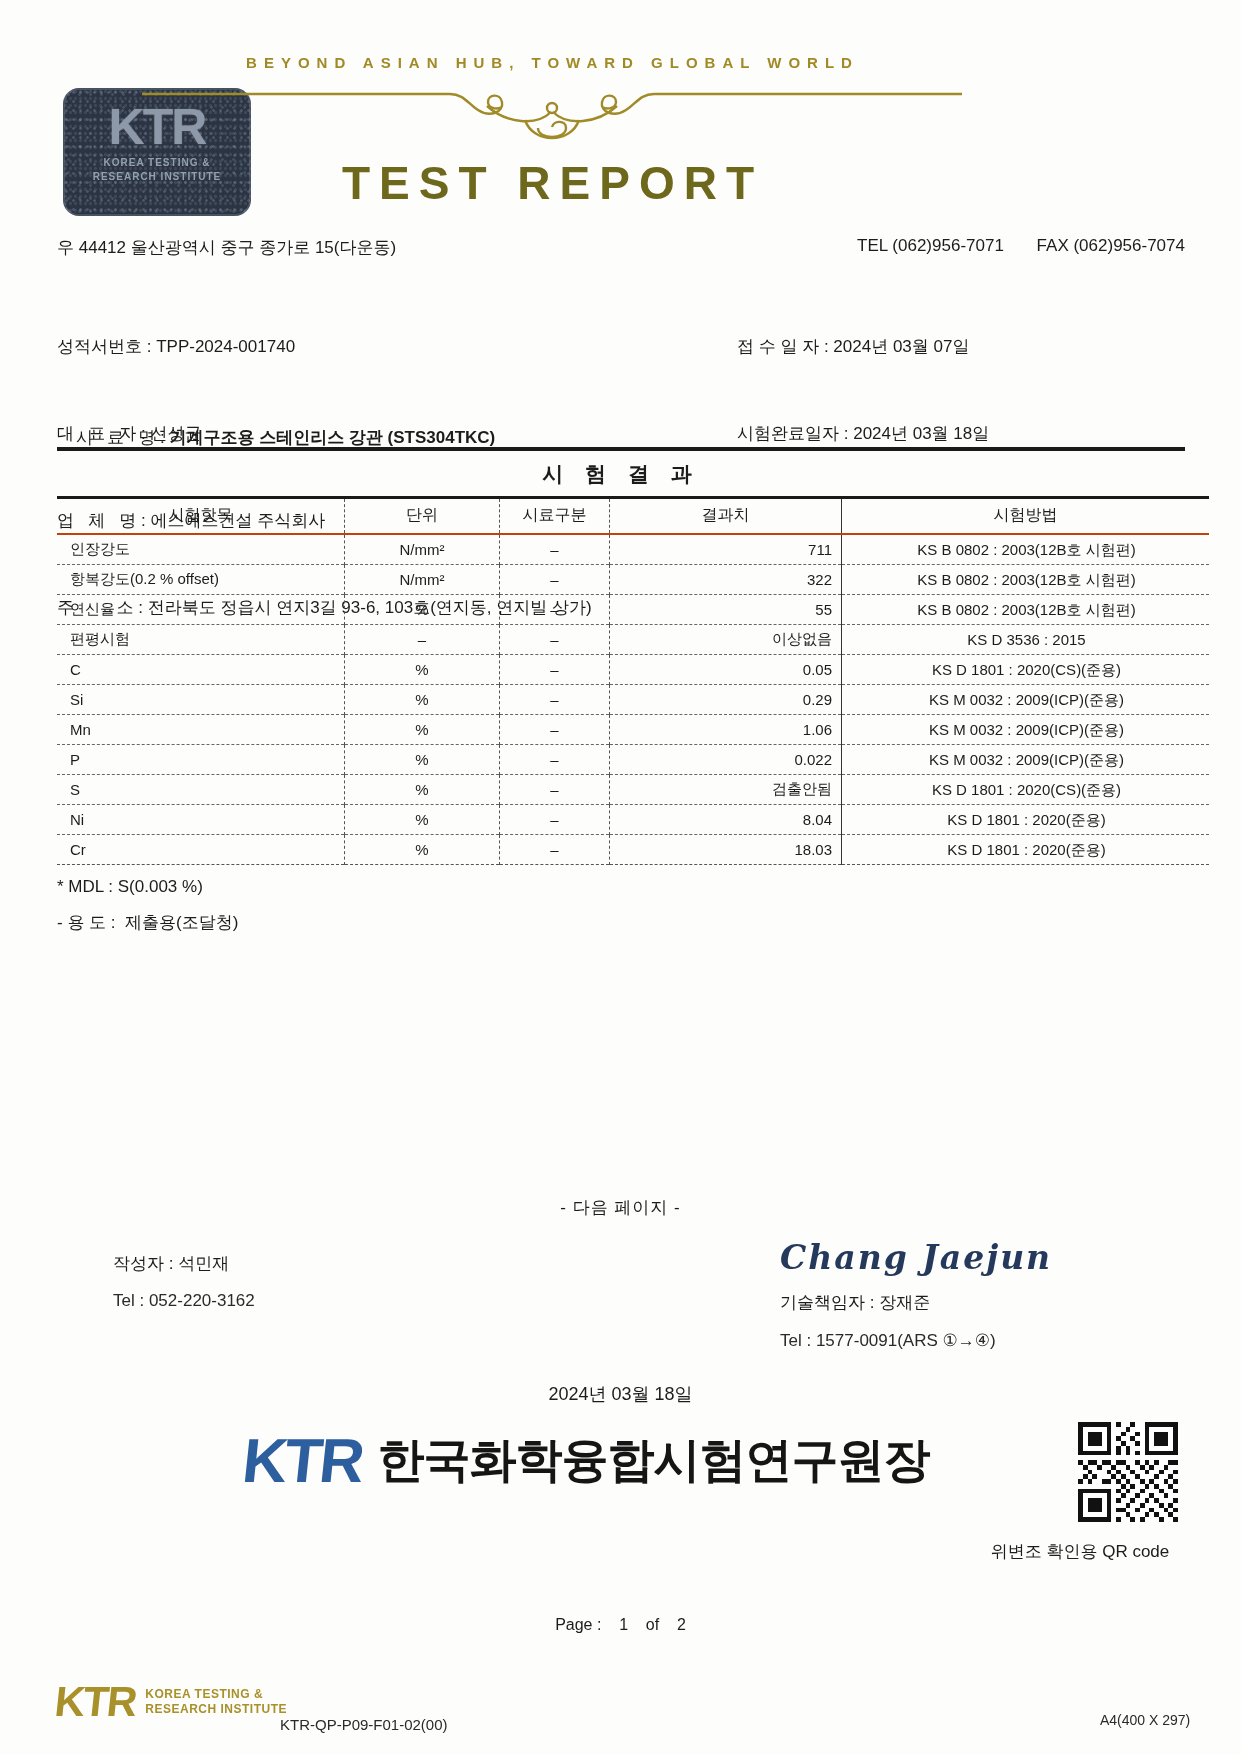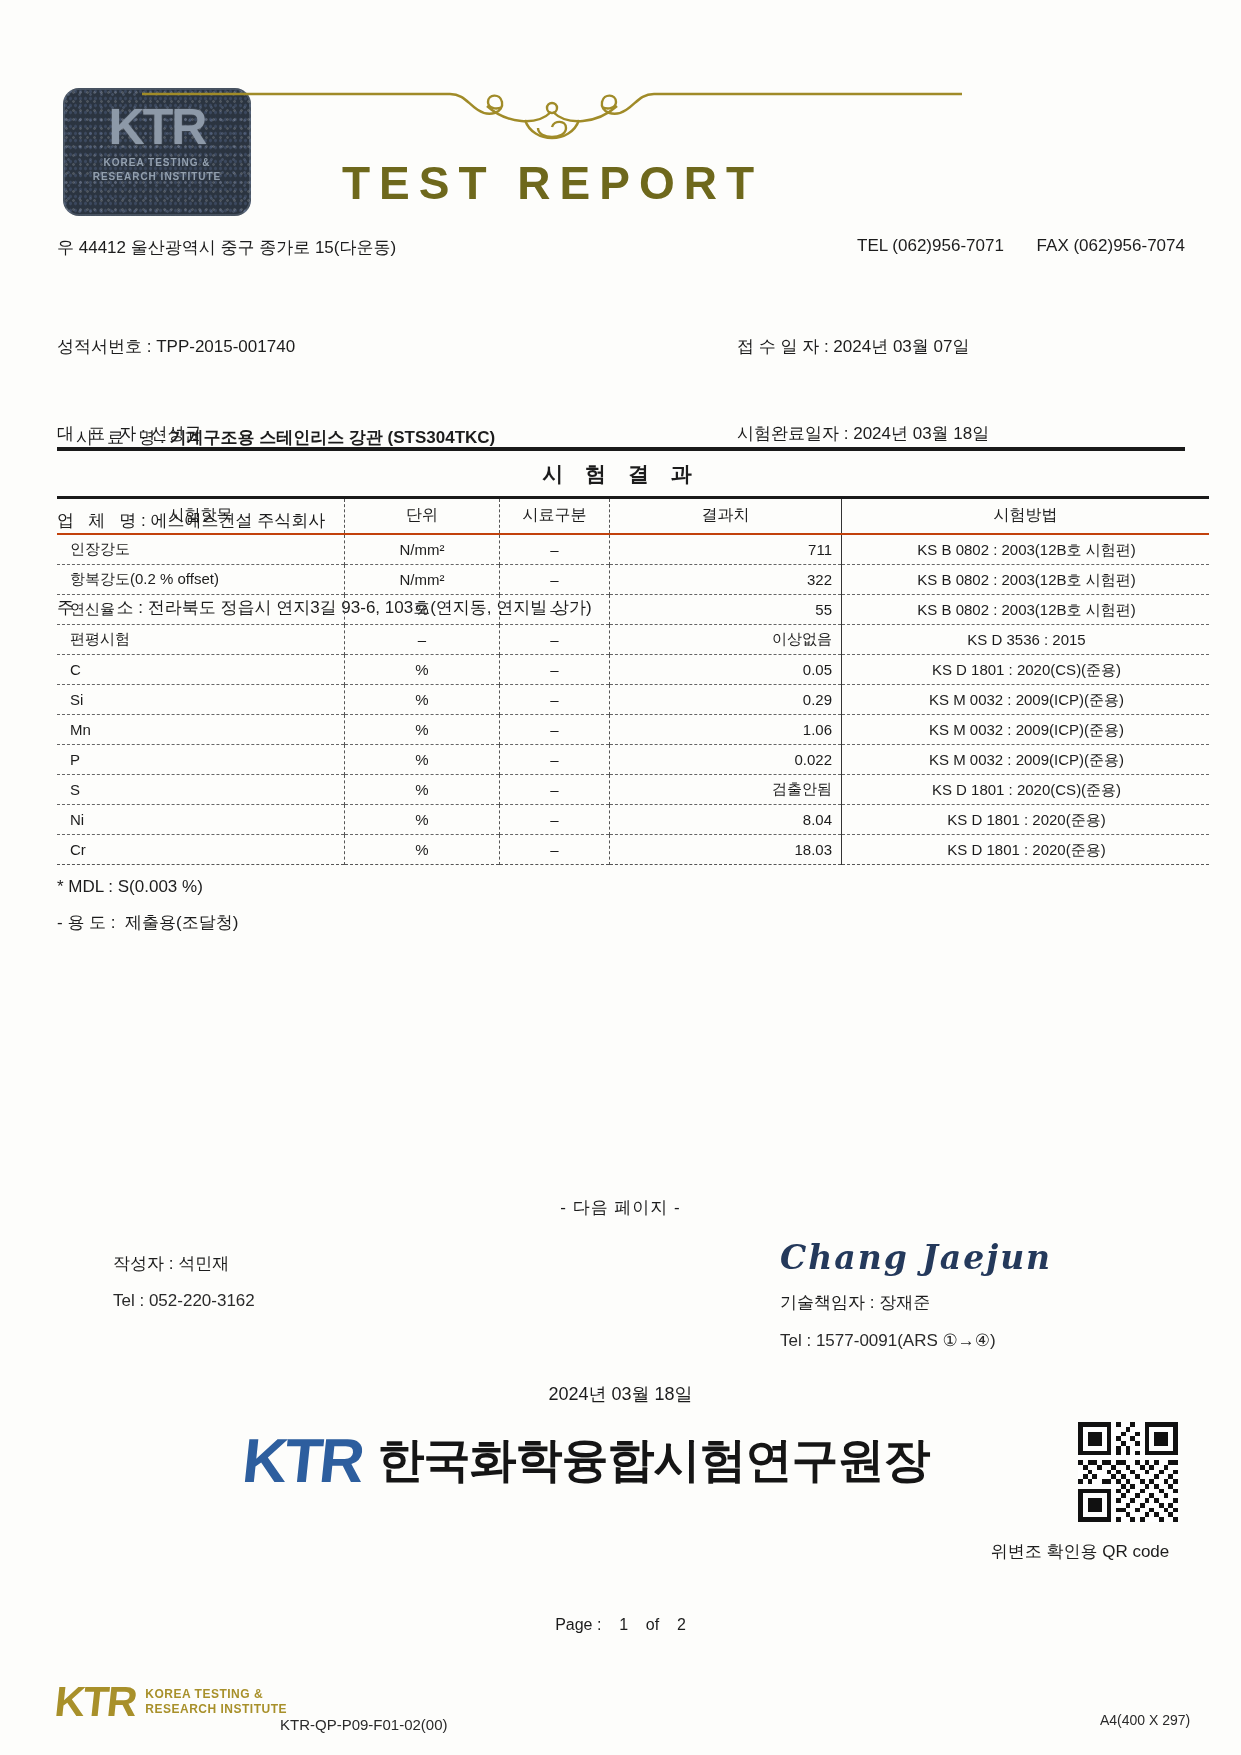--- a/index.html
+++ b/index.html
@@ -88,20 +88,21 @@
 </head>
 <body>
 
 <div class="page">
 
   <div class="stamp">
     <div class="stamp-ktr">KTR</div>
     <div class="stamp-sub">KOREA TESTING &amp;</div>
     <div class="stamp-sub">RESEARCH INSTITUTE</div>
   </div>
+  <div class="tagline">BEYOND ASIAN HUB, TOWARD GLOBAL WORLD</div>
   <svg class="ornament" width="820" height="64" viewBox="0 0 820 64">
     <g stroke="#a08b28" fill="none" stroke-width="2.4">
       <path d="M0 6 H308"></path>
         <path d="M512 6 H820"></path>
       <path d="M308 6 c14 0 18 10 28 16 c12 8 26 2 24 -8 c-2 -9 -14 -8 -14 0 c0 6 8 8 14 5"></path>
       <path d="M512 6 c-14 0 -18 10 -28 16 c-12 8 -26 2 -24 -8 c2 -9 14 -8 14 0 c0 6 -8 8 -14 5"></path>
       <path d="M345 18 c20 18 50 20 64 6"></path>
       <path d="M475 18 c-20 18 -50 20 -64 6"></path>
       <path d="M383 32 c8 24 46 24 54 0"></path>
       <path d="M396 40 c0 12 28 12 28 0 c0 -8 -12 -8 -14 -1"></path>
@@ -112,21 +113,21 @@
 
   <div class="addr-row">
     <div>우 44412 울산광역시 중구 종가로 15(다운동)</div>
     <div class="tel-fax">
       <span>TEL (062)956-7071</span>
       <span>FAX (062)956-7074</span>
     </div>
   </div>
 
   <div class="info-left">
-    <div><span>성적서번호 : </span><span>TPP-2015-001740</span></div>
+    <div><span>성적서번호 : </span><span>TPP-2024-001740</span></div>
     <div><span>대   표   자 : </span><span>선성균</span></div>
     <div><span>업   체   명 : </span><span>에스에스건설 주식회사</span></div>
     <div><span>주         소 : </span><span>전라북도 정읍시 연지3길 93-6, 103호(연지동, 연지빌 상가)</span></div>
   </div>
   <div class="info-right">
     <div><span>접 수 일 자 : </span><span>2024년 03월 07일</span></div>
     <div><span>시험완료일자 : </span><span>2024년 03월 18일</span></div>
   </div>
   <div class="sample-line">
     <span class="lbl">시   료   명 : </span><span>기계구조용 스테인리스 강관 (STS304TKC)</span>

